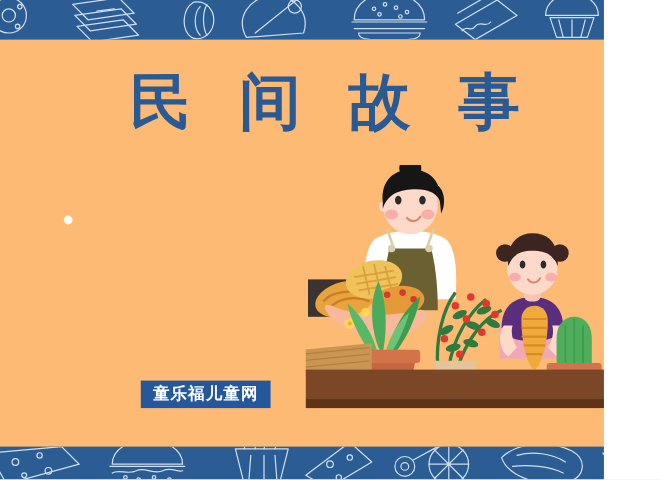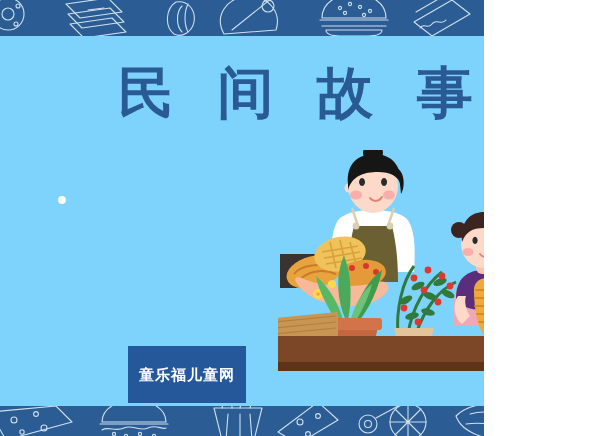--- a/index.html
+++ b/index.html
@@ -2,23 +2,23 @@
 <html><head>
 <meta charset="utf-8">
 <style>
   html, body {
     margin: 0;
     padding: 0;
     background: #ffffff;
   }
   .poster {
     position: relative;
-    width: 484px;
+    width: 549px;
     height: 436px;
-    background: #7dd3fc;
+    background: #fdba74;
     overflow: hidden;
     font-family: "Liberation Sans", "DejaVu Sans", sans-serif;
     text-decoration: underline;
   }
 
   
   .band {
     position: absolute;
     left: 0;
     width: 600px;
@@ -65,21 +65,21 @@
     border-radius: 50%;
     background: #fdfbf8;
   }
 
   
   .badge {
     position: absolute;
     left: 128px;
     top: 346px;
     height: 25px;
-    padding: 16px 11px;
+    padding: 0 11px;
     background: #24589a;
     color: #ffffff;
     font-size: 15px;
     font-weight: bold;
     line-height: 25px;
     letter-spacing: 1px;
     white-space: nowrap;
   }
 
   

